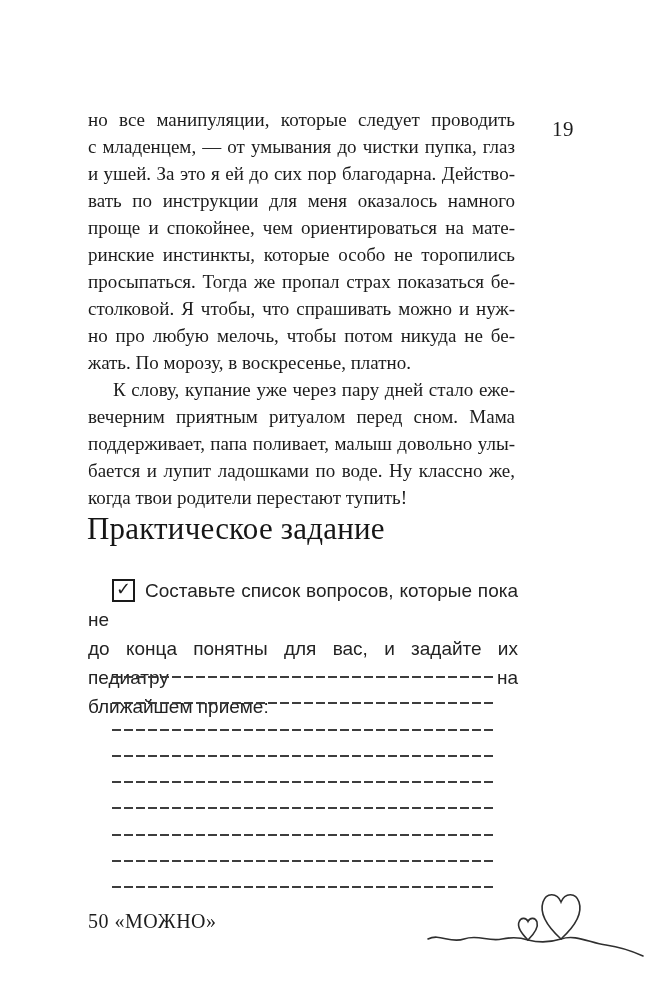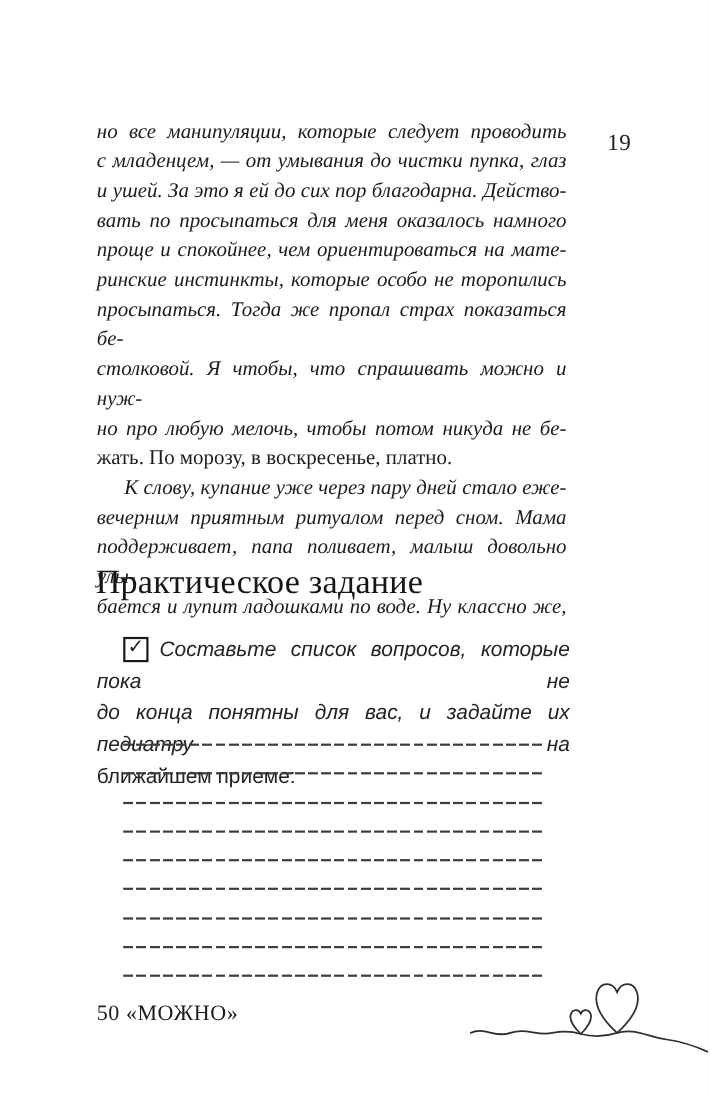--- a/index.html
+++ b/index.html
@@ -30,21 +30,21 @@
   
   .body-text {
     position: absolute;
     top: 106px;
     left: 88px;
     width: 427px;
     font-size: 19px;
     line-height: 27px;
   }
   .bline { white-space: normal; }
-  .j { text-align: justify; text-align-last: justify; font-style: italic; }
+  .j { text-align: justify; text-align-last: justify; }
   .last { text-align: center; text-align-last: left; }
   .indent { text-indent: 25px; }
 
   
   .heading {
     position: absolute;
     top: 510px;
     left: 87px;
     margin: 0;
     font-family: "Liberation Serif", "DejaVu Serif", serif;
@@ -121,31 +121,32 @@
 <body>
 
 <div class="page">
 
   <div class="page-number">19</div>
 
   <div class="body-text">
     <div class="bline j">но все манипуляции, которые следует проводить</div>
     <div class="bline j">с младенцем, — от умывания до чистки пупка, глаз</div>
     <div class="bline j">и ушей. За это я ей до сих пор благодарна. Действо-</div>
-    <div class="bline j">вать по просыпаться для меня оказалось намного</div>
+    <div class="bline j">вать по инструкции для меня оказалось намного</div>
     <div class="bline j">проще и спокойнее, чем ориентироваться на мате-</div>
     <div class="bline j">ринские инстинкты, которые особо не торопились</div>
     <div class="bline j">просыпаться. Тогда же пропал страх показаться бе-</div>
     <div class="bline j">столковой. Я чтобы, что спрашивать можно и нуж-</div>
     <div class="bline j">но про любую мелочь, чтобы потом никуда не бе-</div>
     <div class="bline last">жать. По морозу, в воскресенье, платно.</div>
     <div class="bline j indent">К слову, купание уже через пару дней стало еже-</div>
     <div class="bline j">вечерним приятным ритуалом перед сном. Мама</div>
     <div class="bline j">поддерживает, папа поливает, малыш довольно улы-</div>
     <div class="bline j">бается и лупит ладошками по воде. Ну классно же,</div>
+    <div class="bline last">когда твои родители перестают тупить!</div>
   </div>
 
   <h1 class="heading">Практическое задание</h1>
 
   <div class="task">
     <span class="checkbox">
         <span class="check">✓</span>
       </span>
     <div class="bline j tline1">Составьте список вопросов, которые пока не</div>
     <div class="bline j">до конца понятны для вас, и задайте их педиатру на</div>

